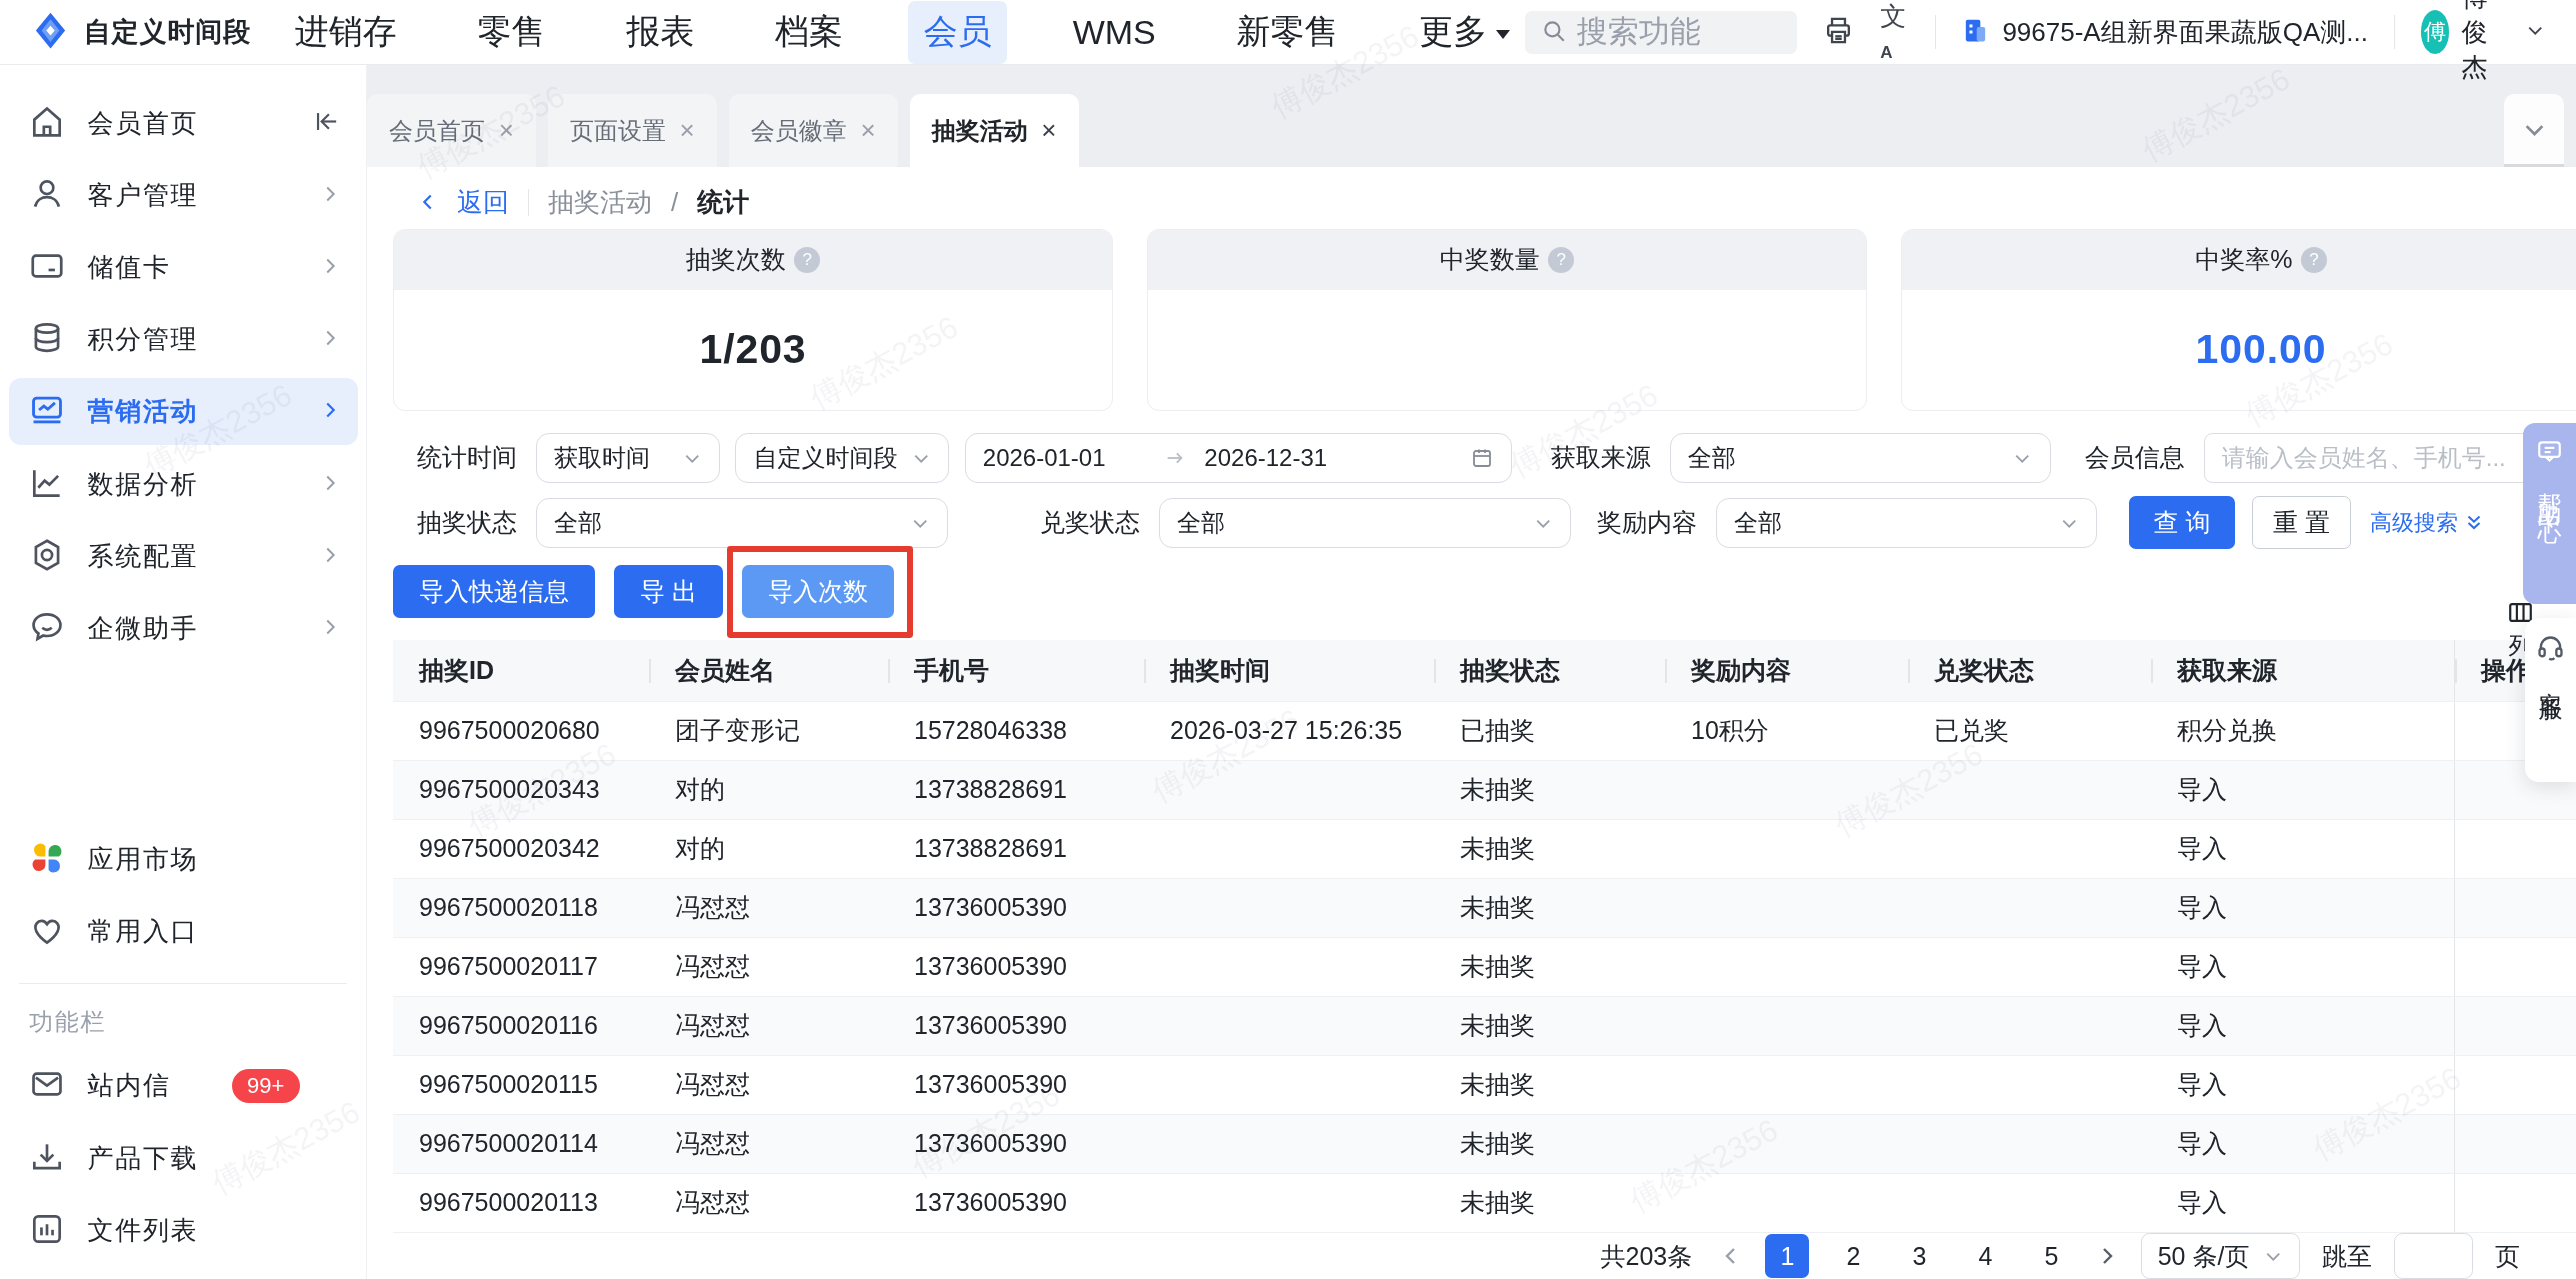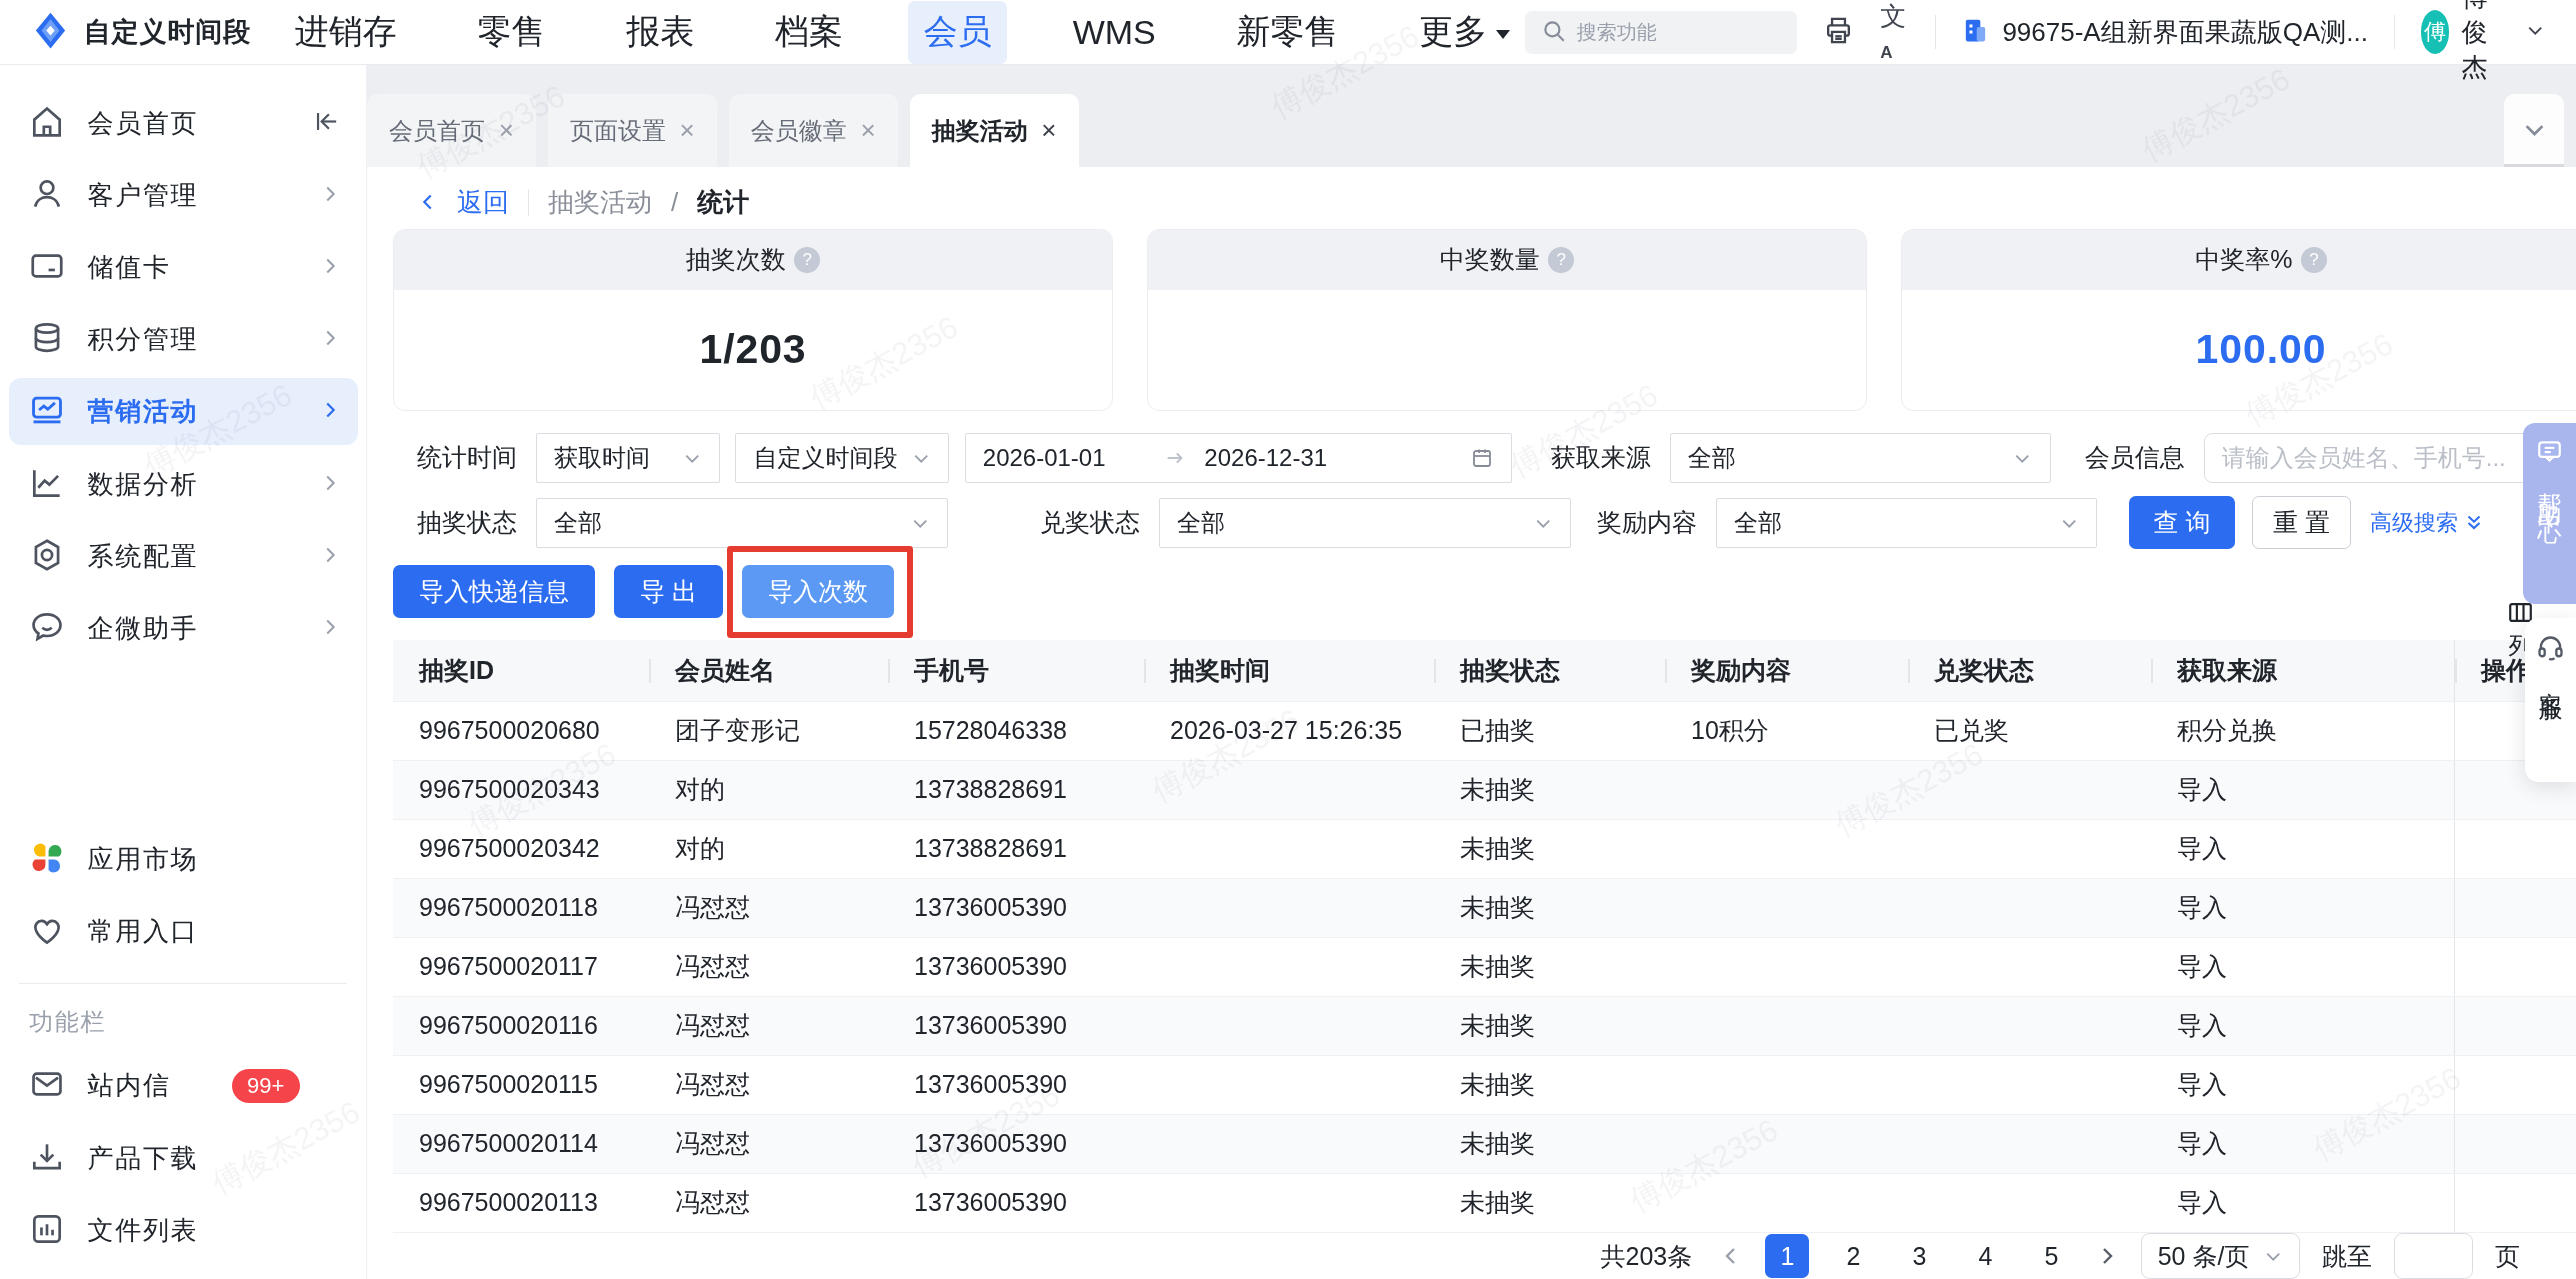--- a/index.html
+++ b/index.html
@@ -17,21 +17,21 @@
   .brand { display:flex; align-items:center; gap:13.7px; width:335px; }
   .brand-name { font-size:27px; font-weight:bold; letter-spacing:0.9px; }
   .nav-menu { display:flex; align-items:center; gap:50px; }
   .nav-item { font-size:34px; cursor:pointer; padding:8.5px 15.4px; border-radius:6.8px; white-space:nowrap; }
   .nav-item.active { background:#e7eefc; color:#2b6cf0; }
   .nav-item .caret { display:inline-block; width:0; height:0; border-left:7.7px solid transparent;
     border-right:7.7px solid transparent; border-top:9.4px solid #20242b; margin-left:8.5px; vertical-align:middle; }
   .nav-right { margin-left:auto; display:flex; align-items:center; gap:26px; }
   .nav-search { width:284px; height:43px; background:#f1f2f4; border-radius:6.8px;
     display:flex; align-items:center; padding:0 15.4px; gap:10.2px; }
-  .nav-search input { border:none; outline:none; background:transparent; font-size:20px; width:205px;
+  .nav-search input { border:none; outline:none; background:transparent; font-size:31px; width:205px;
     font-family:inherit; color:#20242b; }
   .nav-search input::placeholder { color:#9aa0ab; }
   .nav-divider { width:0.9px; height:34px; background:#e4e6ea; }
   .store { display:flex; align-items:center; gap:12px; }
   .store-name { font-size:26px; max-width:384px; white-space:nowrap; overflow:hidden; }
   .userbox { display:flex; align-items:center; gap:12px; }
   .avatar { width:44px; height:44px; border-radius:50%; background:#17c0b4; color:#fff;
     display:flex; align-items:center; justify-content:center; font-size:22px; }
   .user-name { font-size:26px; }
   .tr-glyph { font-size:26px; color:#3f444e; }
@@ -82,21 +82,21 @@
     display:flex; align-items:center; justify-content:center; }
   .card-body { height:120px; display:flex; align-items:center; justify-content:center; }
   .card-value { font-size:41px; font-weight:bold; letter-spacing:0.9px; }
   .card-value.blue { color:#2b6cf0; }
 
   
   .frow { display:flex; align-items:center; margin-left:24px; }
   .frow1 { margin-top:22px; }
   .frow2 { margin-top:13.7px; }
   .flabel { font-size:25px; white-space:nowrap; margin-right:19px; }
-  .ctrl { height:50px; border:1.7px solid #d9dce1; border-radius:2px; background:#fff;
+  .ctrl { height:50px; border:1.7px solid #d9dce1; border-radius:13px; background:#fff;
     display:flex; align-items:center; padding:0 17px; font-size:24px; gap:12px; cursor:pointer;justify-content:space-between; }
   .ctrl .val { flex:1; }
   .daterange { width:547px; }
   .daterange .dt { font-size:24px; }
   .member-input { border:1.7px solid #d9dce1; border-radius:8.5px; height:50px; width:362px;
     font-size:24px; padding:0 17px; outline:none; font-family:inherit; color:#20242b; }
   .member-input::placeholder { color:#b9bec7; }
   .btn { height:53px; border-radius:6.8px; font-size:25px; display:flex; align-items:center;
     justify-content:center; cursor:pointer; white-space:nowrap; }
   .btn-primary { background:#2b6cf0; color:#fff; }

